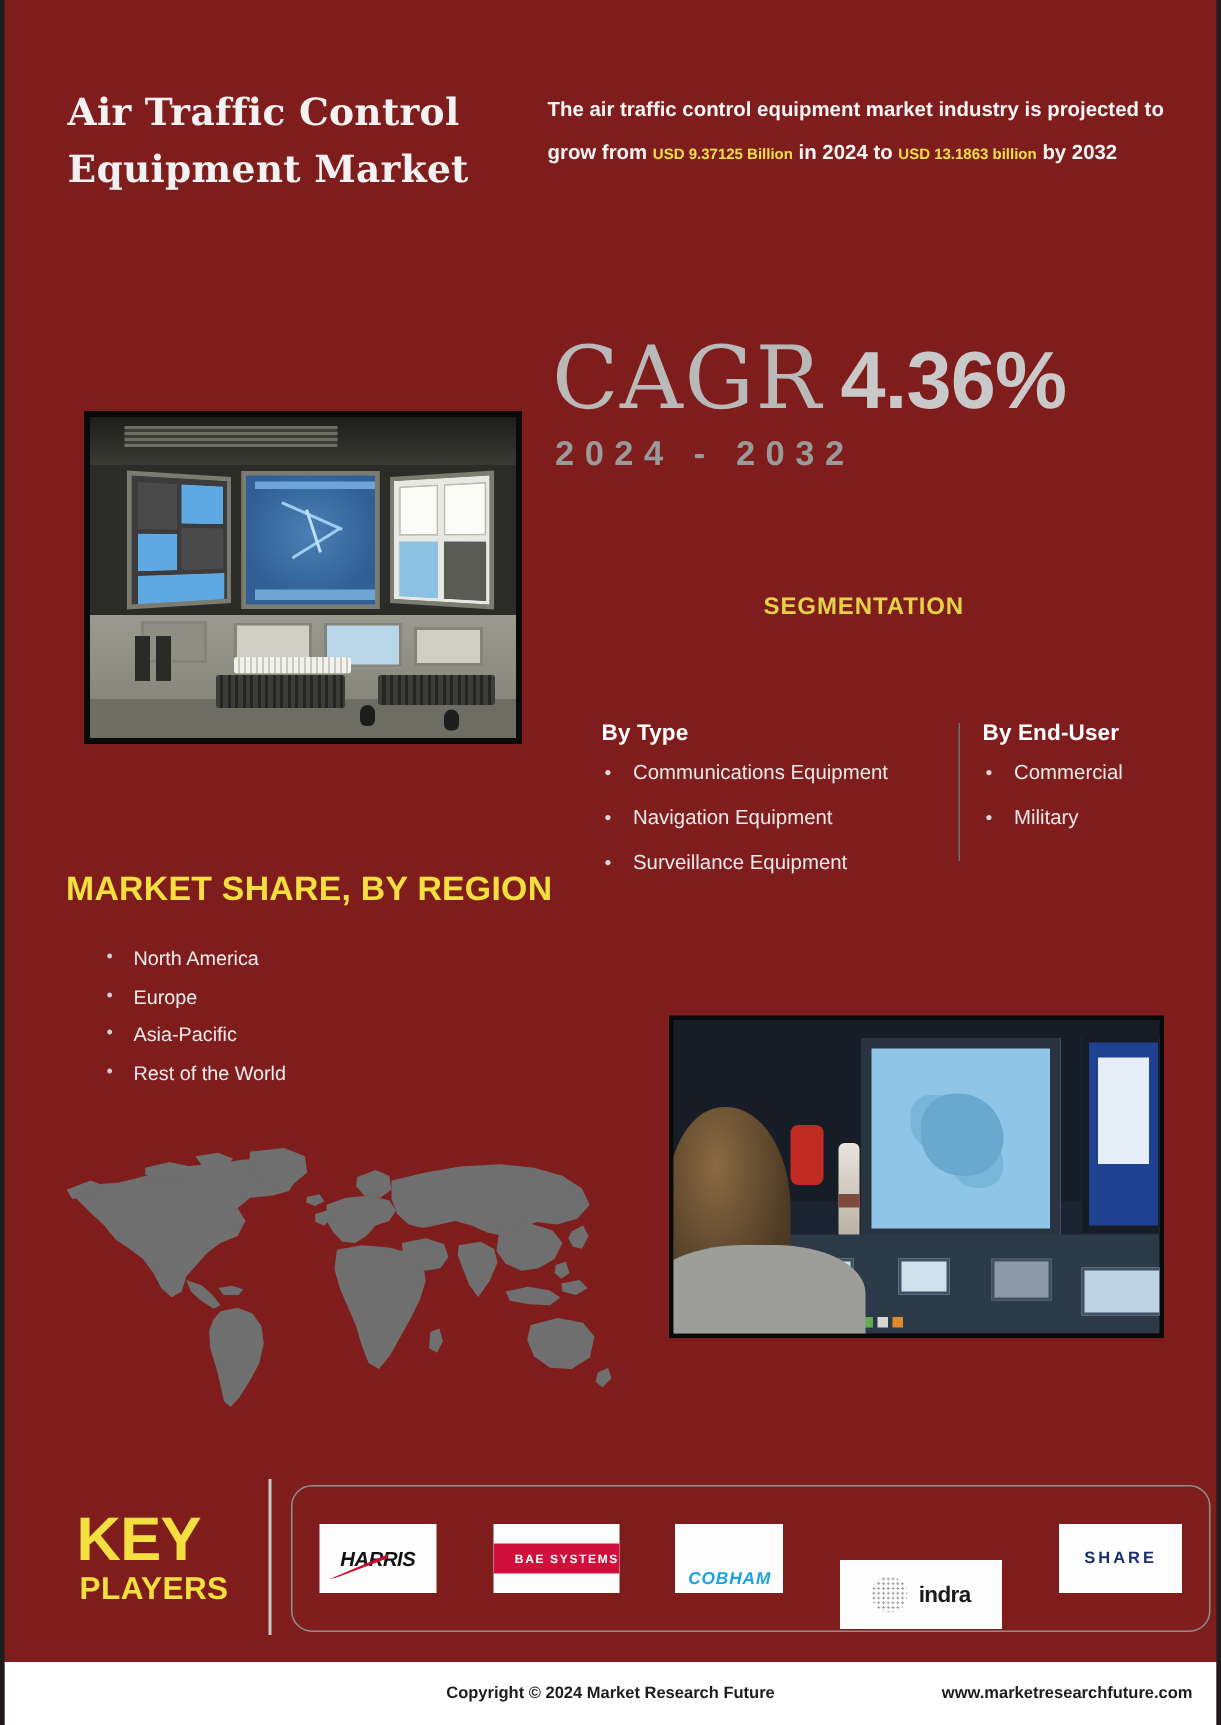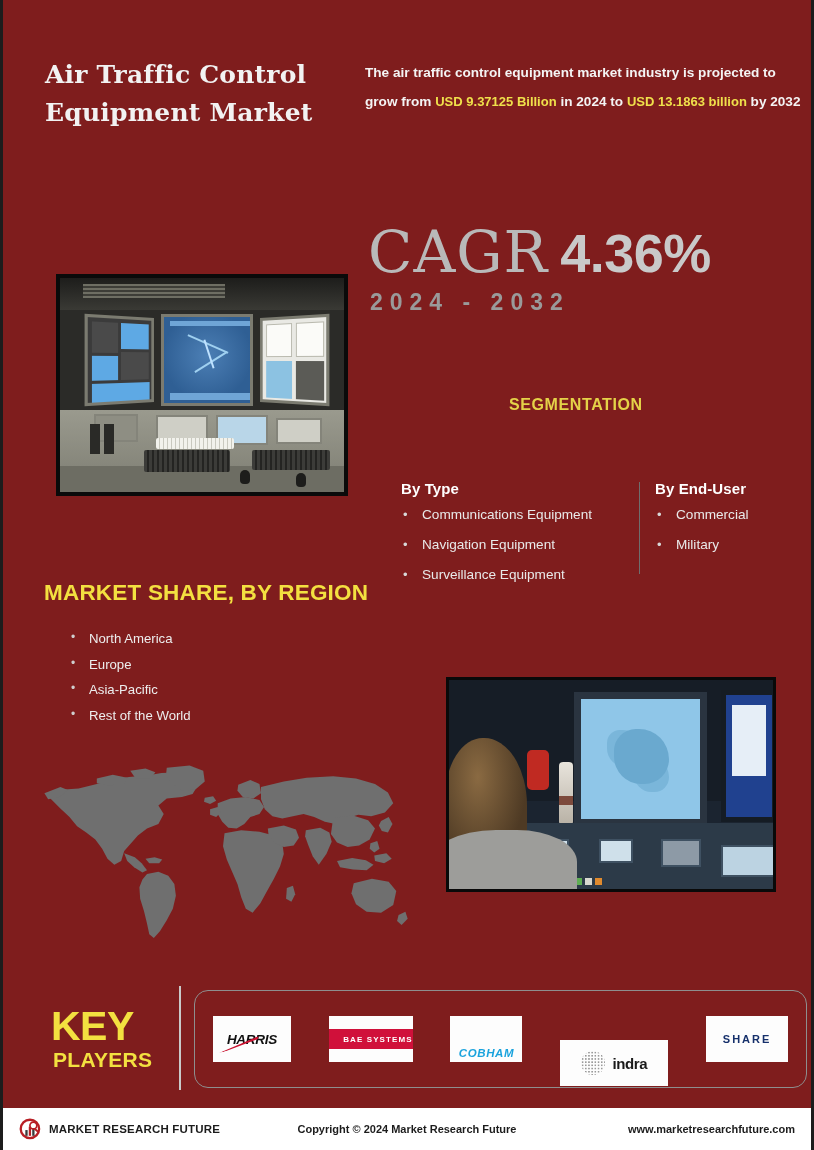--- a/index.html
+++ b/index.html
@@ -26,21 +26,21 @@
     color:#f2f2f2;
     letter-spacing:.2px;
   }
 
   
   .intro {
     position:absolute; left:362px; top:58px; width:436px;
     font-size:13.6px; font-weight:bold; line-height:2.15;
     color:#f4f4f4;
   }
-  .intro .hl { color:#efe04b; font-size:13px;margin-top:27px; }
+  .intro .hl { color:#efe04b; font-size:10px;margin-top:27px; }
 
   
   .cagr {
     position:absolute; left:365px; top:218px;
     white-space:nowrap;
   }
   .cagr .word {
     font-family:"DejaVu Serif", serif;
     font-size:58px; font-weight:400; color:#b9b9b9;
     letter-spacing:1px;
@@ -464,30 +464,17 @@
         <span class="indra-txt">indra</span>
       </span>
     </div>
 
     <div class="logo-card logo-thales">
       <span class="thales-txt">SHARE</span>
     </div>
   </div>
 
   <div class="footer">
-    <div class="f-logo">
-      <span class="f-mark">
-        <svg viewBox="0 0 40 40" width="23" height="23" aria-hidden="true">
-          <circle cx="19" cy="19" r="16" fill="none" stroke="#b81f25" stroke-width="4"></circle>
-          <rect x="11" y="21" width="4" height="10" fill="#3a3a3a"></rect>
-          <rect x="17" y="15" width="4" height="16" fill="#b81f25"></rect>
-          <rect x="23" y="18" width="4" height="13" fill="#3a3a3a"></rect>
-          <circle cx="25" cy="13" r="6" fill="none" stroke="#b81f25" stroke-width="3"></circle>
-          <rect x="28" y="17" width="9" height="3.4" fill="#b81f25" transform="rotate(42 28 17)"></rect>
-        </svg>
-      </span>
-      <span class="f-brand">MARKET RESEARCH FUTURE</span>
-    </div>
     <div class="f-copy">Copyright © 2024 Market Research Future</div>
     <div class="f-url">www.marketresearchfuture.com</div>
   </div>
 
 </div>
 
 </body></html>

